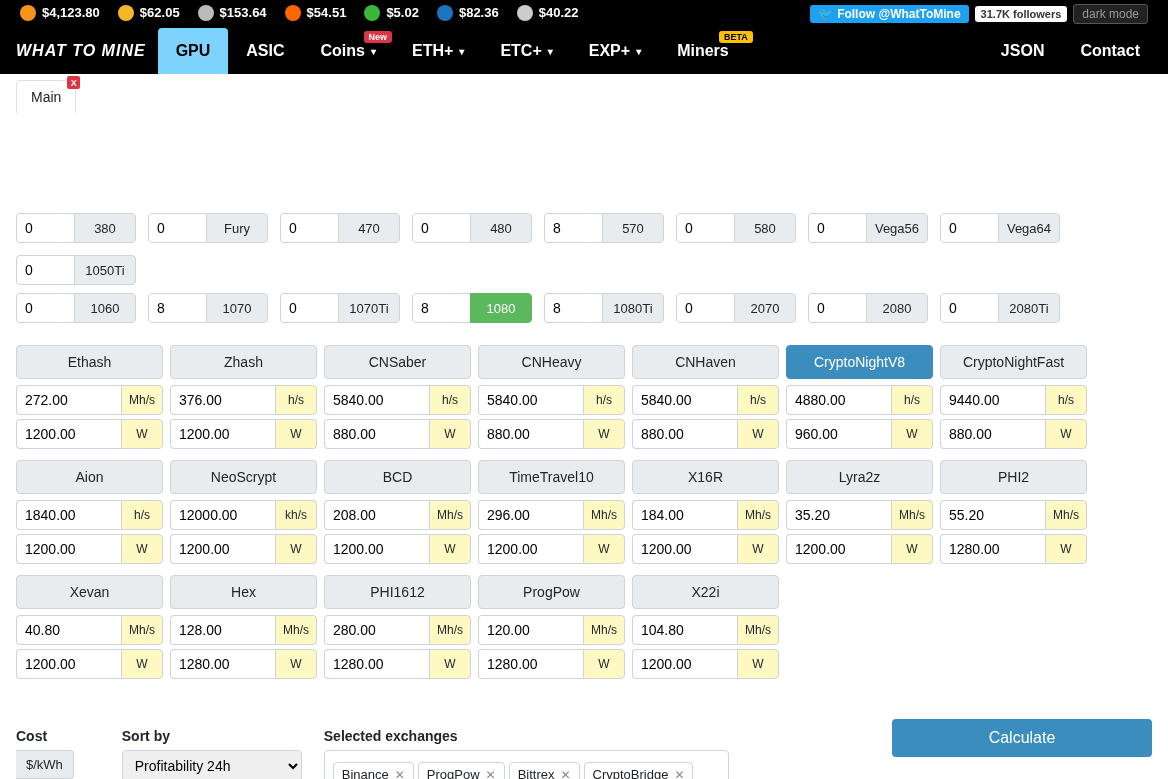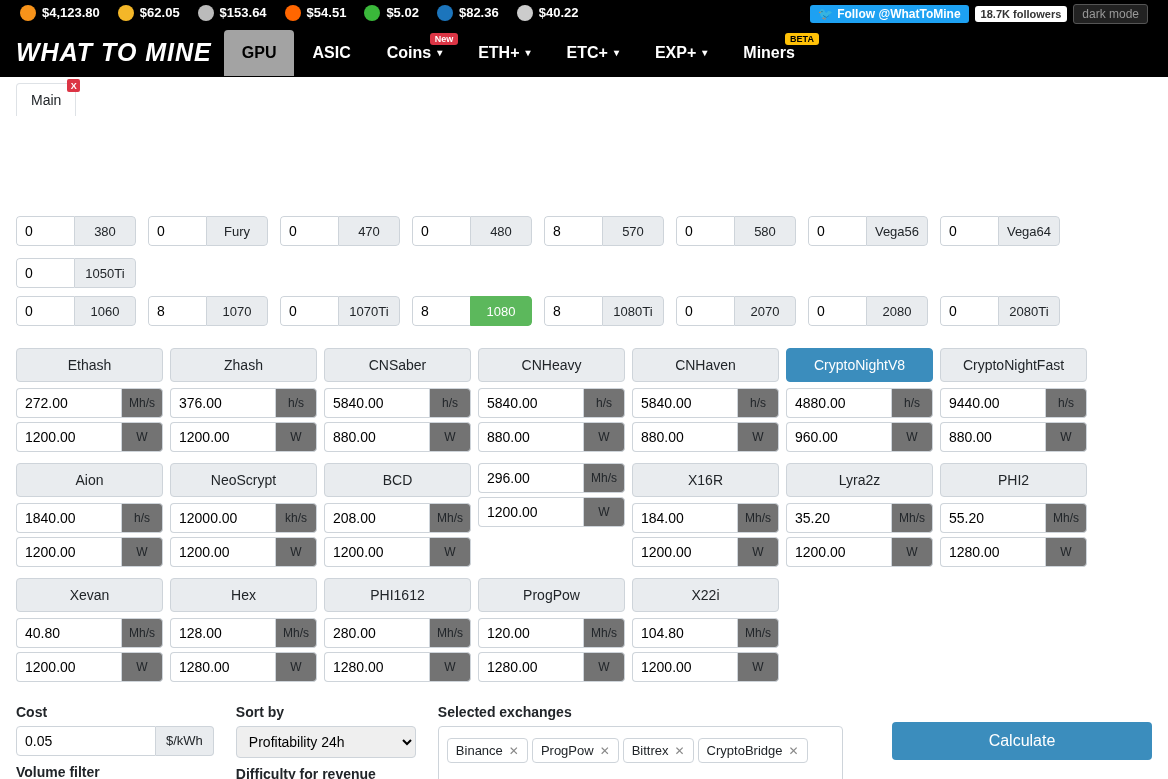--- a/index.html
+++ b/index.html
@@ -9,24 +9,24 @@
   .ticker-bar { background: #000; color: #fff; display: flex; align-items: center; padding: 4px 20px; font-size: 13px; font-weight: 600; }
   .ticker-item { display: inline-flex; align-items: center; margin-right: 18px; gap: 6px; }
   .coin-icon { display:inline-block; width:16px; height:16px; border-radius:50%; }
   .ticker-right { margin-left: auto; display:flex; gap:6px; align-items:center; }
   .twitter-btn { background:#1da1f2; color:#fff; border-radius:3px; padding:2px 8px; font-size:12px; display:inline-flex; align-items:center; gap:4px;}
   .followers { background:#fff; color:#333; border-radius:3px; padding:2px 6px; font-size:11px; }
   .darkmode-btn { background:#222; border:1px solid #555; color:#999; padding:2px 8px; border-radius:3px; font-size:12px; }
   
   
   .navbar { background:#000; display:flex; align-items:center; padding:0 10px; }
-  .brand { color:#fff; font-weight:800; font-size:25px; letter-spacing:1px; padding:10px 12px 10px 6px; font-style:italic; }
+  .brand { color:#fff; font-weight:800; font-size:16px; letter-spacing:1px; padding:10px 12px 10px 6px; font-style:italic; }
   .nav-tabs { display:flex; align-items:stretch; }
   .nav-link { color:#fff; font-weight:600; font-size:16px; padding:14px 18px; display:flex; align-items:center; gap:4px; position:relative; cursor:pointer;}
-  .nav-link.active-tab { background:#a3a3a3; color:#000; border-radius:4px 4px 0 0; }
+  .nav-link.active-tab { background:#7dd3fc; color:#000; border-radius:4px 4px 0 0; }
   .badge-new { background:#dc3545; color:#fff; font-size:9px; padding:1px 5px; border-radius:3px; position:absolute; top:3px; right:2px; }
   .badge-beta { background:#ffc107; color:#000; font-size:9px; padding:1px 5px; border-radius:3px; position:absolute; top:3px; right:-6px; }
   .nav-right { margin-left:auto; display:flex; }
   .caret { font-size:10px; margin-left:2px; }
   
   
   .dataset-row { display:flex; align-items:flex-start; padding:6px 16px 0 16px; }
   .main-tab { border:1px solid #dee2e6; border-bottom:none; border-radius:4px 4px 0 0; padding:8px 14px; font-size:14px; position:relative; background:#fff; cursor:pointer;}
   .tab-close { position:absolute; top:-5px; right:-5px; background:#dc3545; color:#fff; font-size:9px; width:13px; height:13px; border-radius:2px; display:flex; align-items:center; justify-content:center; font-weight:bold;}
   .dataset-input-group { margin-left:auto; display:flex; }
@@ -41,25 +41,25 @@
   .gpu-label { width:62px; background:#e9ecef; border:1px solid #ced4da; display:flex; align-items:center; justify-content:center; font-size:13px; border-radius:0 4px 4px 0; cursor:pointer;}
   .gpu-label.active { background:#5cb85c; color:#fff; border-color:#5cb85c;}
   
   
   .algo-grid { display:flex; flex-wrap:wrap; gap:7px; margin-top:22px;}
   .algo-card { width:147px; }
   .algo-header { background:#e9ecef; border:1px solid #ced4da; border-radius:4px; padding:8px 4px; text-align:center; font-size:14px; margin-bottom:6px; cursor:pointer;}
   .algo-header.active { background:#3b8dbd; color:#fff; border-color:#3b8dbd;}
   .algo-input-group { display:flex; margin-bottom:4px; }
   .algo-input { flex:1; min-width:0; border:1px solid #ced4da; border-right:none; padding:6px 8px; font-size:14px; border-radius:4px 0 0 4px;}
-  .algo-unit { width:42px; background:#737373; border:1px solid #ced4da; display:flex; align-items:center; justify-content:center; font-size:12px; border-radius:0 4px 4px 0;}
+  .algo-unit { width:42px; background:#fef9c3; border:1px solid #ced4da; display:flex; align-items:center; justify-content:center; font-size:12px; border-radius:0 4px 4px 0;}
   
   
   .bottom-row { display:flex; gap:22px; margin-top:18px; align-items:flex-start;}
-  .control-col label { font-weight:600; font-size:14px; display:block; margin-bottom:6px;}
+  .control-col label { font-weight:600; font-size:14px; display:block; margin-bottom:6px;margin-top:27px;}
   .input-w-unit { display:flex; margin-bottom:8px;}
   .ctrl-input { border:1px solid #ced4da; padding:6px 8px; font-size:14px; border-radius:4px 0 0 4px; width:140px;}
   .ctrl-unit { background:#e9ecef; border:1px solid #ced4da; border-left:none; padding:6px 10px; font-size:13px; border-radius:0 4px 4px 0;}
   .ctrl-select { border:1px solid #ced4da; background:#efefef; padding:6px 8px; font-size:14px; border-radius:4px; width:180px; margin-bottom:8px;}
   .exchanges-box { border:1px solid #ced4da; border-radius:4px; padding:8px; width:405px; min-height:68px;}
   .tag { display:inline-flex; align-items:center; border:1px solid #ced4da; border-radius:4px; padding:4px 8px; margin:3px 4px 3px 0; font-size:13px; gap:6px; cursor:pointer;}
   .tag-x { color:#888; font-size:12px;}
   .action-col { margin-left:auto; width:260px;}
   .calc-btn { display:block; width:100%; background:#3b8dbd; color:#fff; border:none; padding:10px; font-size:16px; border-radius:4px; margin-bottom:10px; cursor:pointer;}
 </style>
@@ -87,21 +87,21 @@
         <span>$82.36</span>
       </span><span class="ticker-item">
         <span class="coin-icon" style="background:#cccccc"></span>
         <span>$40.22</span>
       </span></div>
   <div class="ticker-right">
     <span class="twitter-btn">
       <span>🐦</span>
       <span>Follow @WhatToMine</span>
     </span>
-    <span class="followers">18.7K followers</span>
+    <span class="followers">31.7K followers</span>
     <button class="darkmode-btn">dark mode</button>
   </div>
 </div>
 
 <div class="navbar">
   <div class="brand">WHAT TO MINE</div>
   <div class="nav-tabs">
     <div class="nav-link active-tab">GPU</div>
     <div class="nav-link">ASIC</div>
     <div class="nav-link">
@@ -119,20 +119,24 @@
     </div>
     <div class="nav-link">
       <span>EXP+</span>
       <span class="caret">▾</span>
     </div>
     <div class="nav-link">
       <span>Miners</span>
       <span class="badge-beta">BETA</span>
     </div>
   </div>
+  <div class="nav-right">
+    <div class="nav-link">JSON</div>
+    <div class="nav-link">Contact</div>
+  </div>
 </div>
 
 <div class="dataset-row">
   <div class="main-tab">
     <span>Main</span>
     <span class="tab-close">X</span>
   </div>
 </div>
 
 <div class="content">
@@ -315,20 +319,21 @@
         <div class="algo-input-group">
           <input class="algo-input" value="208.00" style="">
           <span class="algo-unit">Mh/s</span>
         </div>
         <div class="algo-input-group">
           <input class="algo-input" value="1200.00" style="">
           <span class="algo-unit">W</span>
         </div>
       </div>
       <div class="algo-card">
+        <div class="algo-header">TimeTravel10</div>
         <div class="algo-input-group">
           <input class="algo-input" value="296.00" style="">
           <span class="algo-unit">Mh/s</span>
         </div>
         <div class="algo-input-group">
           <input class="algo-input" value="1200.00" style="">
           <span class="algo-unit">W</span>
         </div>
       </div>
       <div class="algo-card">
@@ -418,21 +423,20 @@
           <input class="algo-input" value="1200.00" style="">
           <span class="algo-unit">W</span>
         </div>
       </div>
     </div>
 
   <div class="bottom-row">
     <div class="control-col">
       <label>Cost</label>
       <div class="input-w-unit">
-        <input class="ctrl-input" value="0.05" style="">
         <span class="ctrl-unit">$/kWh</span>
       </div>
       <label>Volume filter</label>
 
     </div>
     <div class="control-col">
       <label>Sort by</label>
       <select class="ctrl-select">
         <option>Profitability 24h</option>
       </select>

